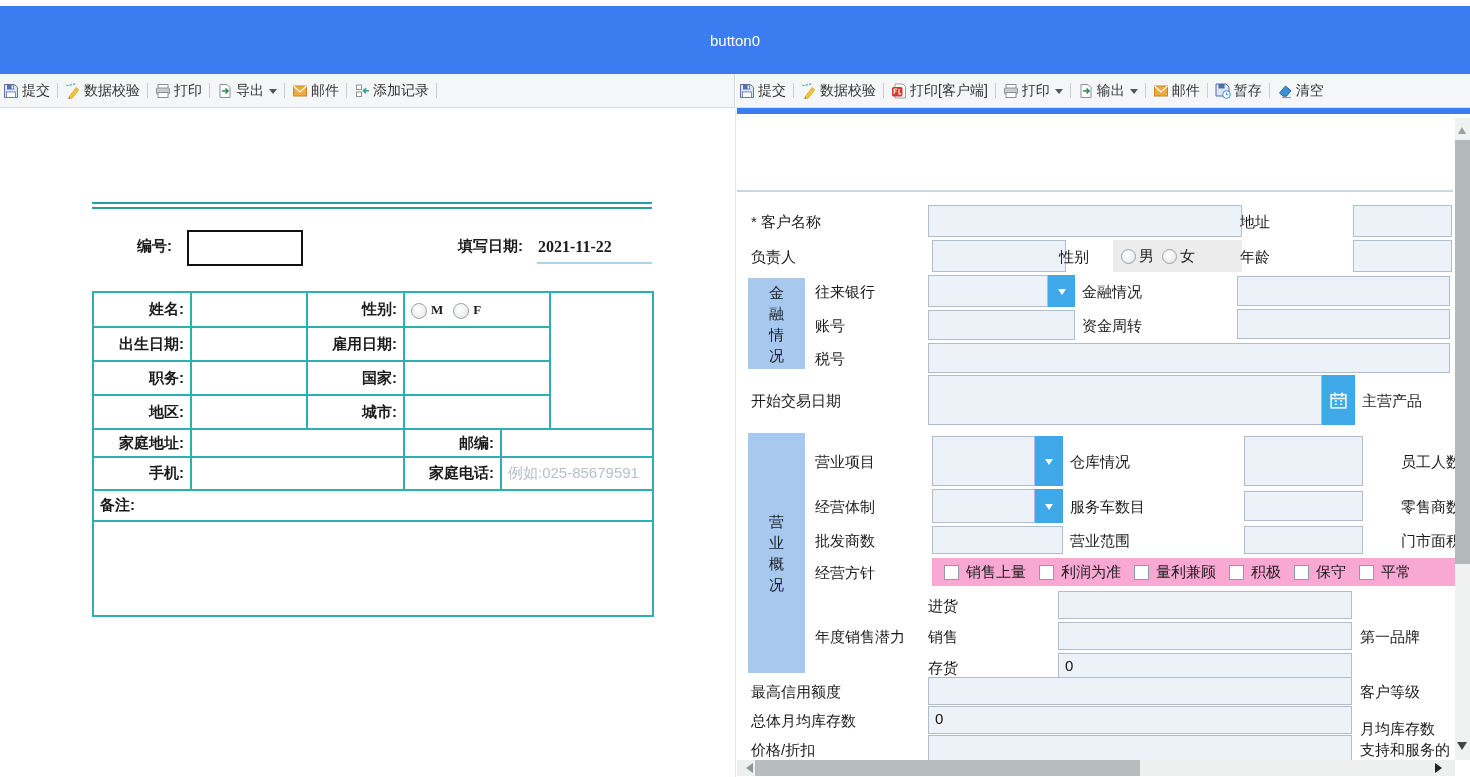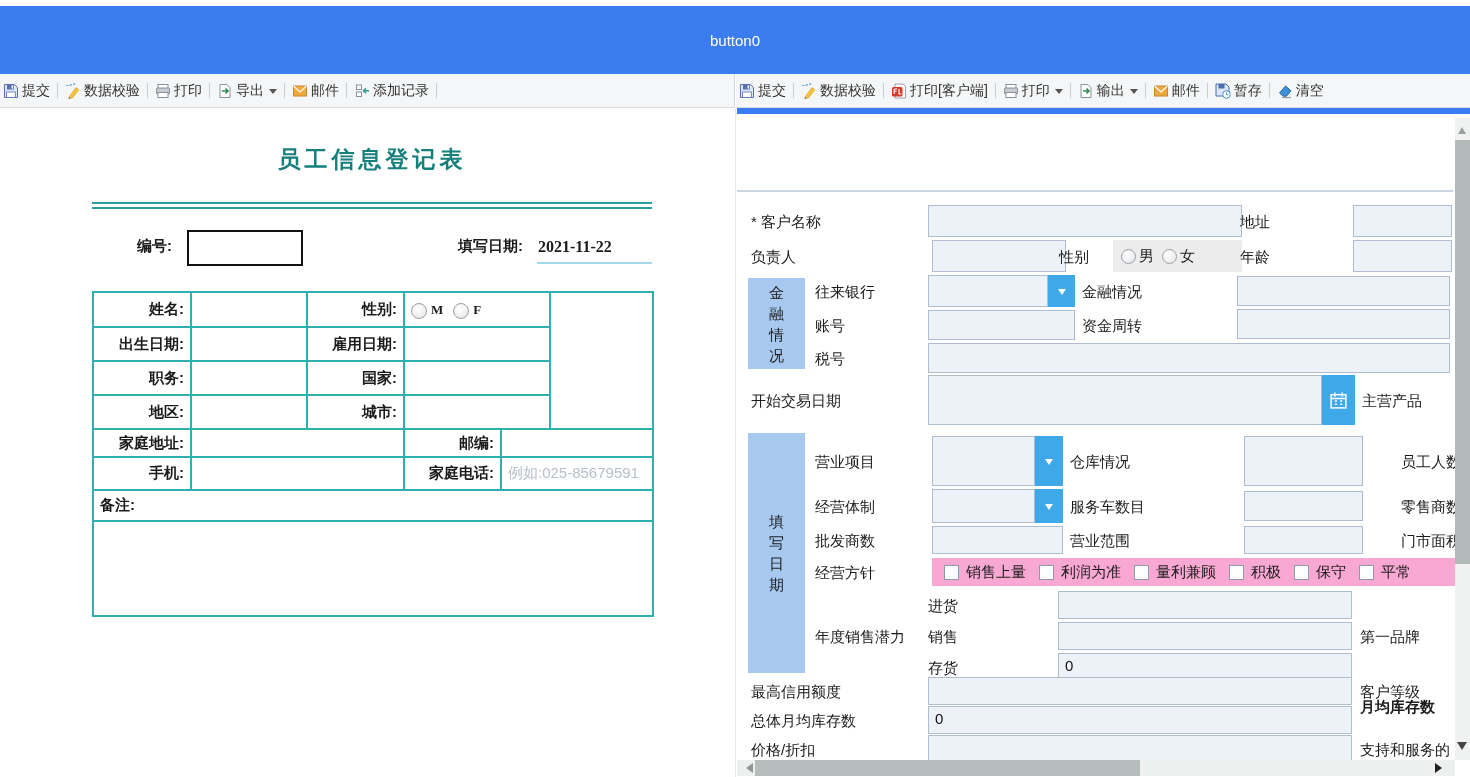--- a/index.html
+++ b/index.html
@@ -235,21 +235,20 @@
         </svg>
       </span>
     <span>清空</span>
   </div>
 </div>
 
 <div class="blue-underline"></div>
 <div class="panel-divider"></div>
 
 <div class="lpanel">
-  <div class="l-title">员工信息登记表</div>
   <div class="dline"></div>
 
   <div class="l-lbl" style="left:137px;top:123px;">编号:</div>
   <div class="id-box"></div>
   <div class="l-lbl" style="left:458px;top:123px;">填写日期:</div>
   <div class="d-val">2021-11-22</div>
   <div class="d-uline"></div>
 
   <table class="etab">
     <colgroup>
@@ -355,21 +354,21 @@
     <span>
         <svg width="19" height="19" viewBox="0 0 18 18">
           <rect x="2" y="3.5" width="14" height="12.5" fill="none" stroke="#fff" stroke-width="1.4"></rect>
           <path d="M5.5 1.5v4M12.5 1.5v4M2 7h14M5.5 9.5h2M10.5 9.5h2M5.5 12.5h2M10.5 12.5h2" stroke="#fff" stroke-width="1.4"></path>
         </svg>
       </span>
   </div>
   <div class="r-lbl" style="left:625px;top:278px;">主营产品</div>
 
   <div class="section-blk" style="top:319px;height:240px;">
-    <span>填写日期</span>
+    <span>营业概况</span>
   </div>
   <div class="r-lbl" style="left:78px;top:339px;">营业项目</div>
   <div class="fld" style="left:195px;top:322px;width:103px;height:50px;"></div>
   <div class="combo-btn" style="left:298px;top:322px;width:28px;height:50px;">
       <span class="tw"></span>
     </div>
   <div class="r-lbl" style="left:333px;top:339px;">仓库情况</div>
   <div class="fld" style="left:507px;top:322px;width:119px;height:50px;"></div>
   <div class="r-lbl" style="left:664px;top:339px;">员工人数及素</div>
 
@@ -426,21 +425,21 @@
 
   <div class="r-lbl" style="left:191px;top:545px;">存货</div>
   <div class="fld" style="left:321px;top:539px;width:294px;height:28px;">0</div>
 
   <div class="r-lbl" style="left:14px;top:569px;">最高信用额度</div>
   <div class="fld" style="left:191px;top:563px;width:424px;height:28px;"></div>
   <div class="r-lbl" style="left:623px;top:569px;">客户等级</div>
 
   <div class="r-lbl" style="left:14px;top:598px;">总体月均库存数</div>
   <div class="fld" style="left:191px;top:592px;width:424px;height:28px;">0</div>
-  <div class="r-lbl" style="left:623px;top:584px;font-weight:bold;">月均库存数</div>
+  <div class="r-lbl" style="left:623px;top:606px;">月均库存数</div>
 
   <div class="r-lbl" style="left:14px;top:627px;">价格/折扣</div>
   <div class="fld" style="left:191px;top:621px;width:424px;height:28px;"></div>
   <div class="r-lbl clip" style="left:623px;top:627px;">支持和服务的</div>
 
   <div class="vscroll">
     <span class="v-up"></span>
     <span class="v-thumb"></span>
     <span class="v-down"></span>
   </div>

